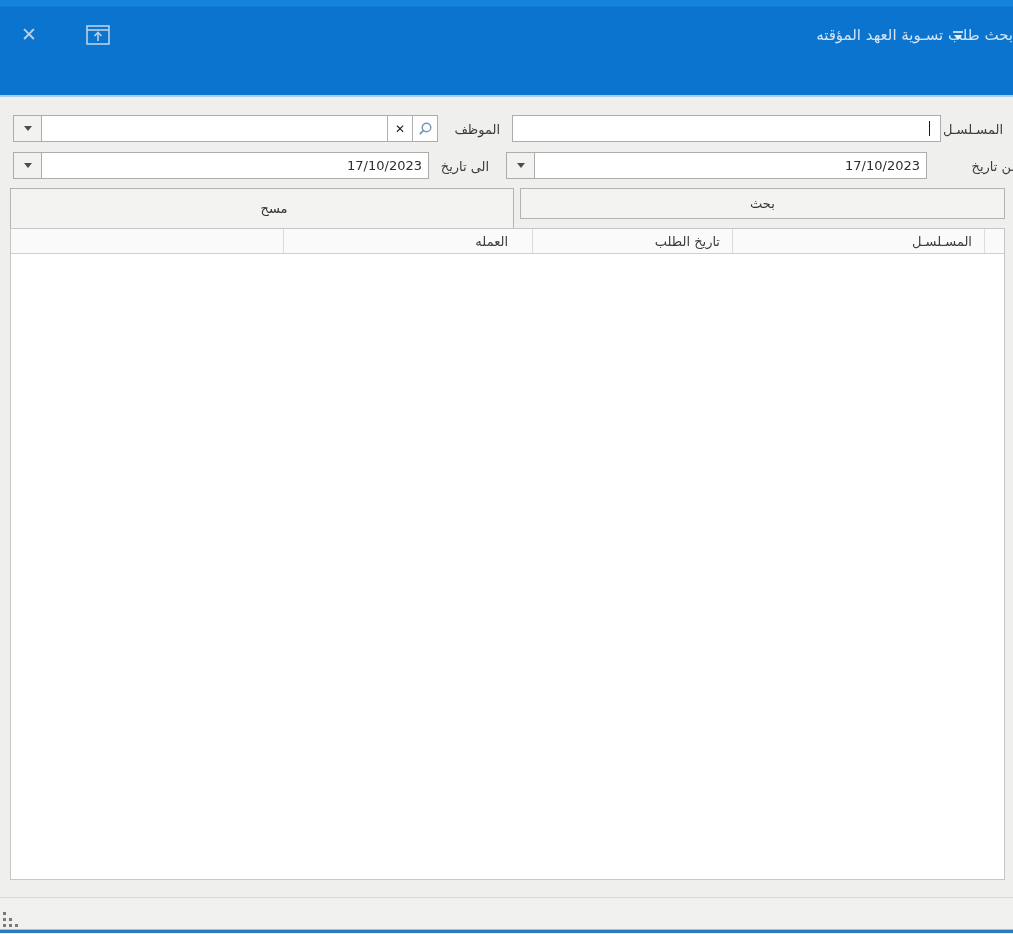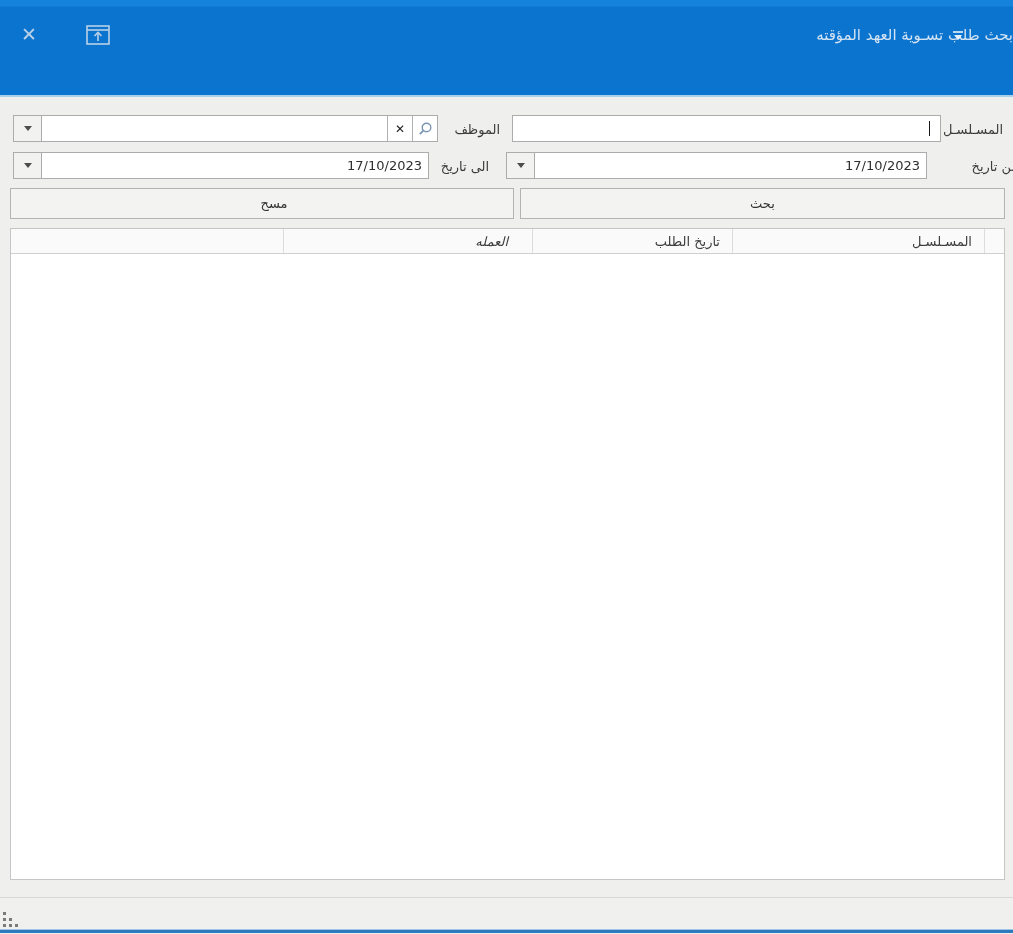--- a/index.html
+++ b/index.html
@@ -151,28 +151,28 @@
 
   <div class="abs lbl" style="left:431px;top:158px;width:68px;">الى تاريخ</div>
   <div class="abs editor" style="left:13px;top:152px;width:416px;height:27px;">
     <div class="dd-btn">
       <span class="tri-down"></span>
     </div>
     <input class="date" value="17/10/2023" style="">
   </div>
 
   <div class="abs btn" style="left:520px;top:188px;width:485px;height:31px;">بحث</div>
-  <div class="abs btn" style="left:10px;top:188px;width:504px;height:31px;padding-left:24px;">مسح</div>
+  <div class="abs btn" style="left:10px;top:188px;width:504px;height:41px;padding-left:24px;">مسح</div>
 
   <div class="abs grid">
     <div class="grid-header">
       <div class="hcell indicator"></div>
       <div class="hcell" style="width:252px;">المسـلسـل</div>
       <div class="hcell" style="width:200px;margin-left:12px;">تاريخ الطلب</div>
-      <div class="hcell" style="width:237px;font-style:italic;">العمله</div>
+      <div class="hcell" style="width:237px;">العمله</div>
     </div>
     <div class="grid-body"></div>
   </div>
 
   <div class="abs status-divider"></div>
   <div class="abs statusbar"></div>
   <div class="abs size-grip">
       <i></i>
     </div>
   <div class="abs bottom-line"></div>

